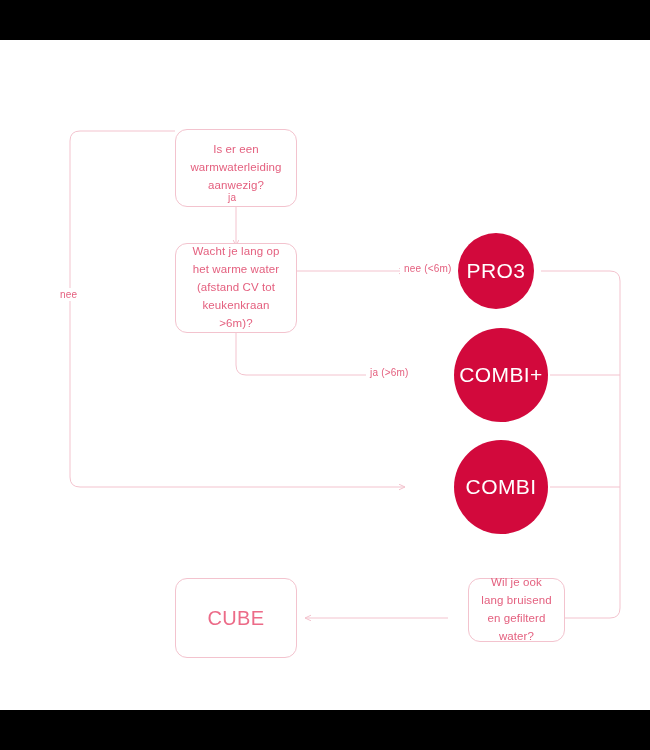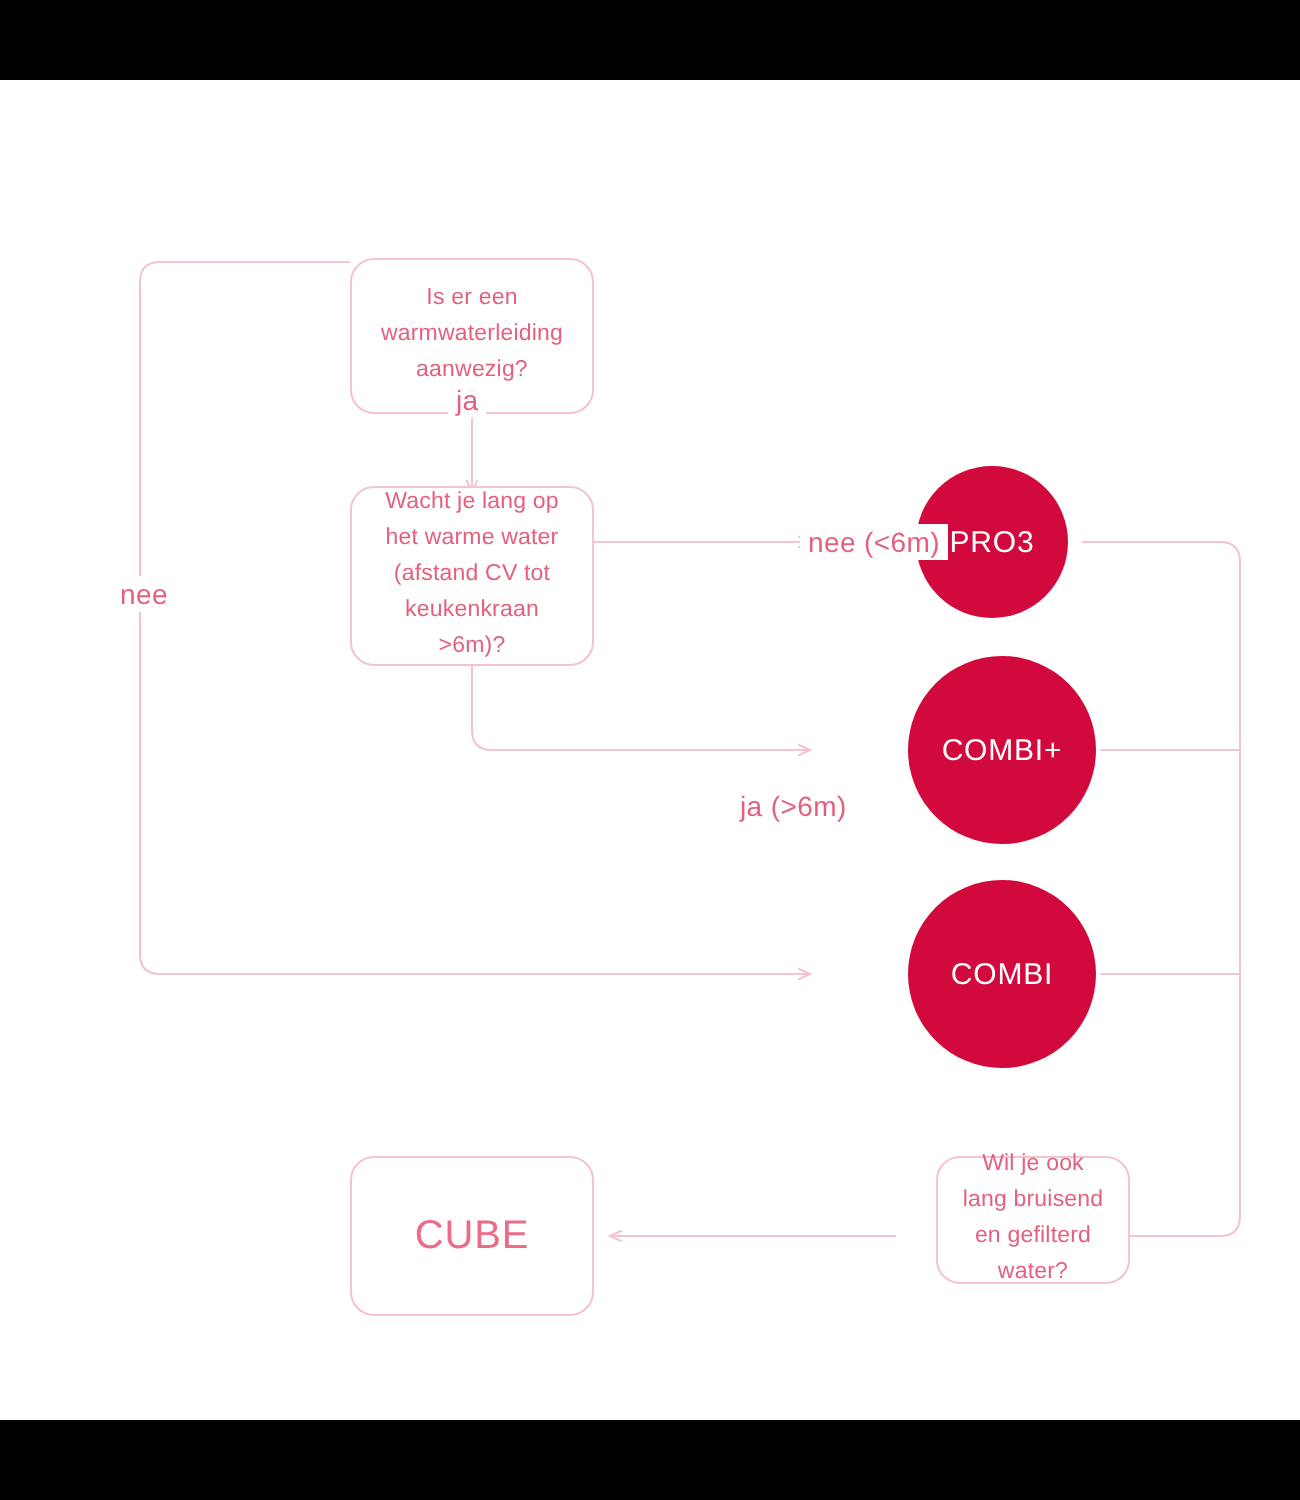--- a/index.html
+++ b/index.html
@@ -69,28 +69,28 @@
   }
 
   .node-circle {
     position: absolute;
     border-radius: 50%;
     background: #d2093c;
     display: flex;
     align-items: center;
     justify-content: center;
     color: #ffffff;
-    font-size: 15px;
+    font-size: 21px;
     letter-spacing: 0.4px;
   }
 
   .edge-label {
     position: absolute;
     color: #e4607f;
-    font-size: 14px;
+    font-size: 10px;
     letter-spacing: 0.2px;
     white-space: nowrap;
     background: #ffffff;
     padding: 1px 4px;
   }
 </style>
 </head>
 <body>
 
 <div id="stage">
@@ -177,18 +177,18 @@
     </div>
 
     <div class="edge-label" style="left:56px; top:248px;">
       <span>nee</span>
     </div>
 
     <div class="edge-label" style="left:360px; top:222px;margin-left:40px;">
       <span>nee (&lt;6m)</span>
     </div>
 
-    <div class="edge-label" style="left:366px; top:326px;margin-top:28px;">
+    <div class="edge-label" style="left:366px; top:326px;">
       <span>ja (&gt;6m)</span>
     </div>
 
   </div>
 </div>
 
 </body></html>

